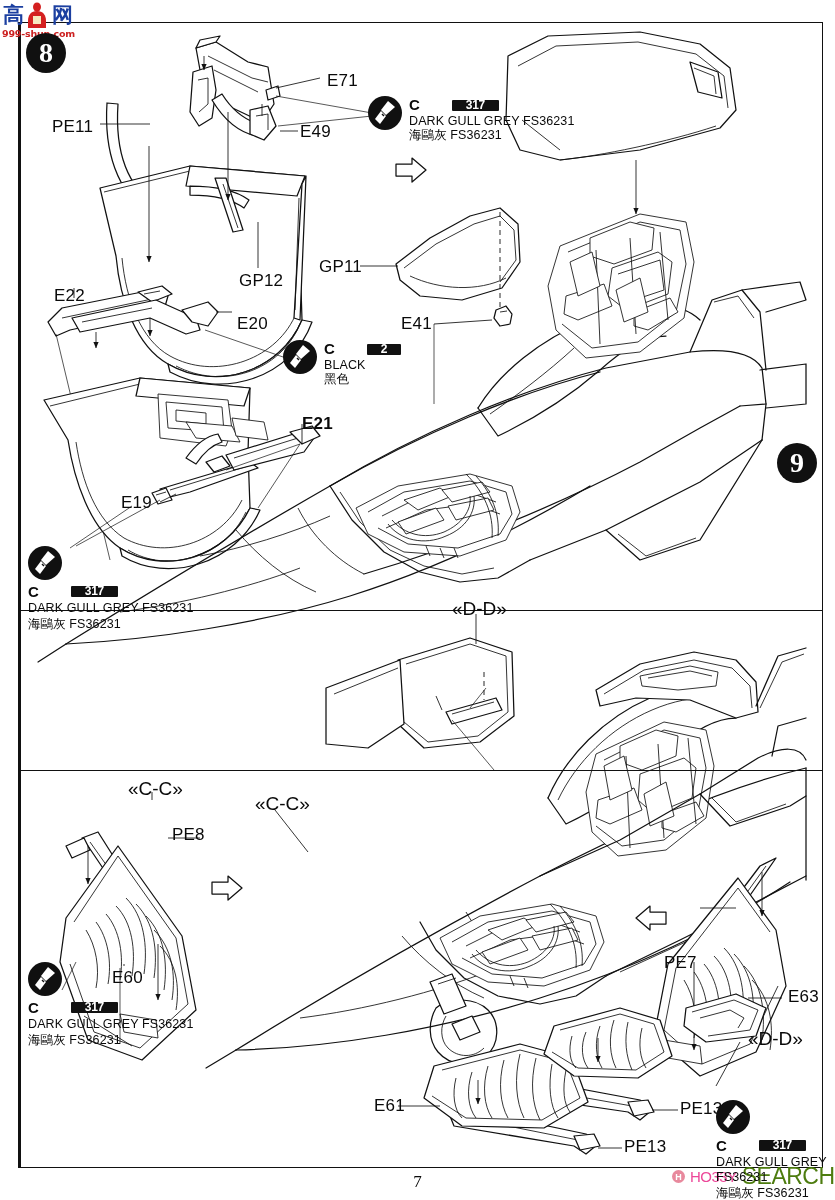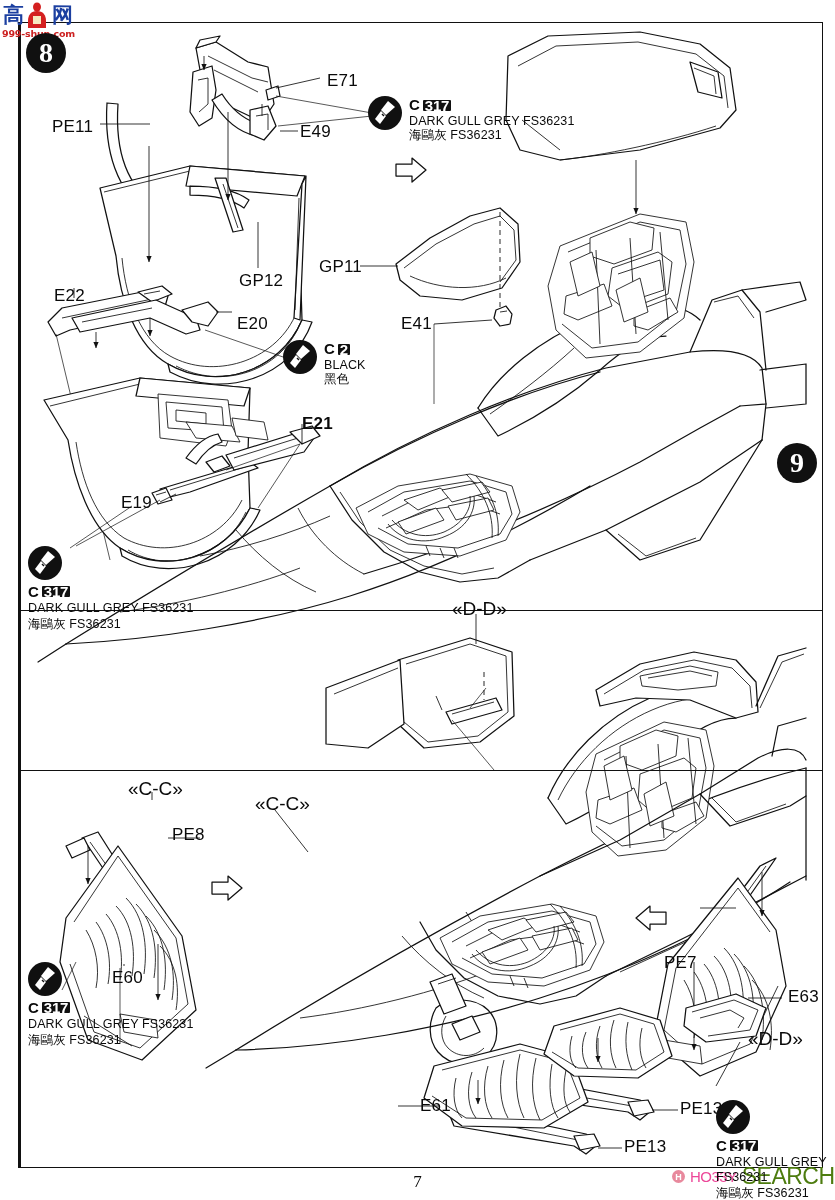--- a/index.html
+++ b/index.html
@@ -52,23 +52,23 @@
   .paint{position:absolute;}
   .paint .brush{
     width:34px;height:34px;border-radius:50%;background:#101010;
     position:relative;overflow:hidden;
   }
   .paint .brush svg{position:absolute;left:5px;top:4px;}
   .paint.row{display:flex;align-items:flex-start;gap:7px;}
   .paint .txt{line-height:1.12;padding-top:1px;}
   .code{display:flex;align-items:center;gap:3px;font-weight:700;font-size:15px;}
   .code .chip{
-    background:#111;color:#fff;font-size:15px;font-weight:700;
-    padding:0px 2px;border-radius:1px;letter-spacing:-0.3px;
-    font-family:"Liberation Sans",sans-serif;line-height:11px;
+    background:#111;color:#fff;font-size:12px;font-weight:700;
+    padding:0px 14px;border-radius:1px;letter-spacing:-0.3px;
+    font-family:"Liberation Sans",sans-serif;line-height:11px;margin-left:29px;
   }
   .pname{font-size:12.5px;letter-spacing:.1px;}
   .pcn{font-size:12.5px;letter-spacing:.1px;}
   .stackcol{display:flex;flex-direction:column;gap:1px;}
 
   
   .oppo{position:absolute;display:flex;align-items:center;gap:9px;}
   .oppo .dbl{
     width:36px;height:36px;border-radius:50%;background:#101010;
     position:relative;
@@ -537,21 +537,21 @@
   <div class="lbl" style="left:54px;top:286px;">E22</div>
   <div class="lbl" style="left:237px;top:314px;">E20</div>
   <div class="lbl" style="left:302px;top:414px;font-weight:bold;">E21</div>
   <div class="lbl" style="left:121px;top:493px;">E19</div>
   <div class="lbl" style="left:172px;top:825px;">PE8</div>
   <div class="lbl" style="left:112px;top:968px;">E60</div>
   <div class="lbl" style="left:664px;top:913px;margin-top:40px;">PE7</div>
   <div class="lbl" style="left:788px;top:987px;">E63</div>
   <div class="lbl" style="left:680px;top:1099px;">PE13</div>
   <div class="lbl" style="left:624px;top:1137px;">PE13</div>
-  <div class="lbl" style="left:374px;top:1096px;margin-left:46px;">E61</div>
+  <div class="lbl" style="left:374px;top:1096px;">E61</div>
 
   <div class="sec" style="left:452px;top:598px;">«D-D»</div>
   <div class="sec" style="left:128px;top:778px;">«C-C»</div>
   <div class="sec" style="left:255px;top:793px;">«C-C»</div>
   <div class="sec" style="left:748px;top:1028px;">«D-D»</div>
 
 
   <div class="paint row" style="left:368px;top:96px;">
     <div class="brush">
       <svg width="24" height="26" viewBox="0 0 24 26">

